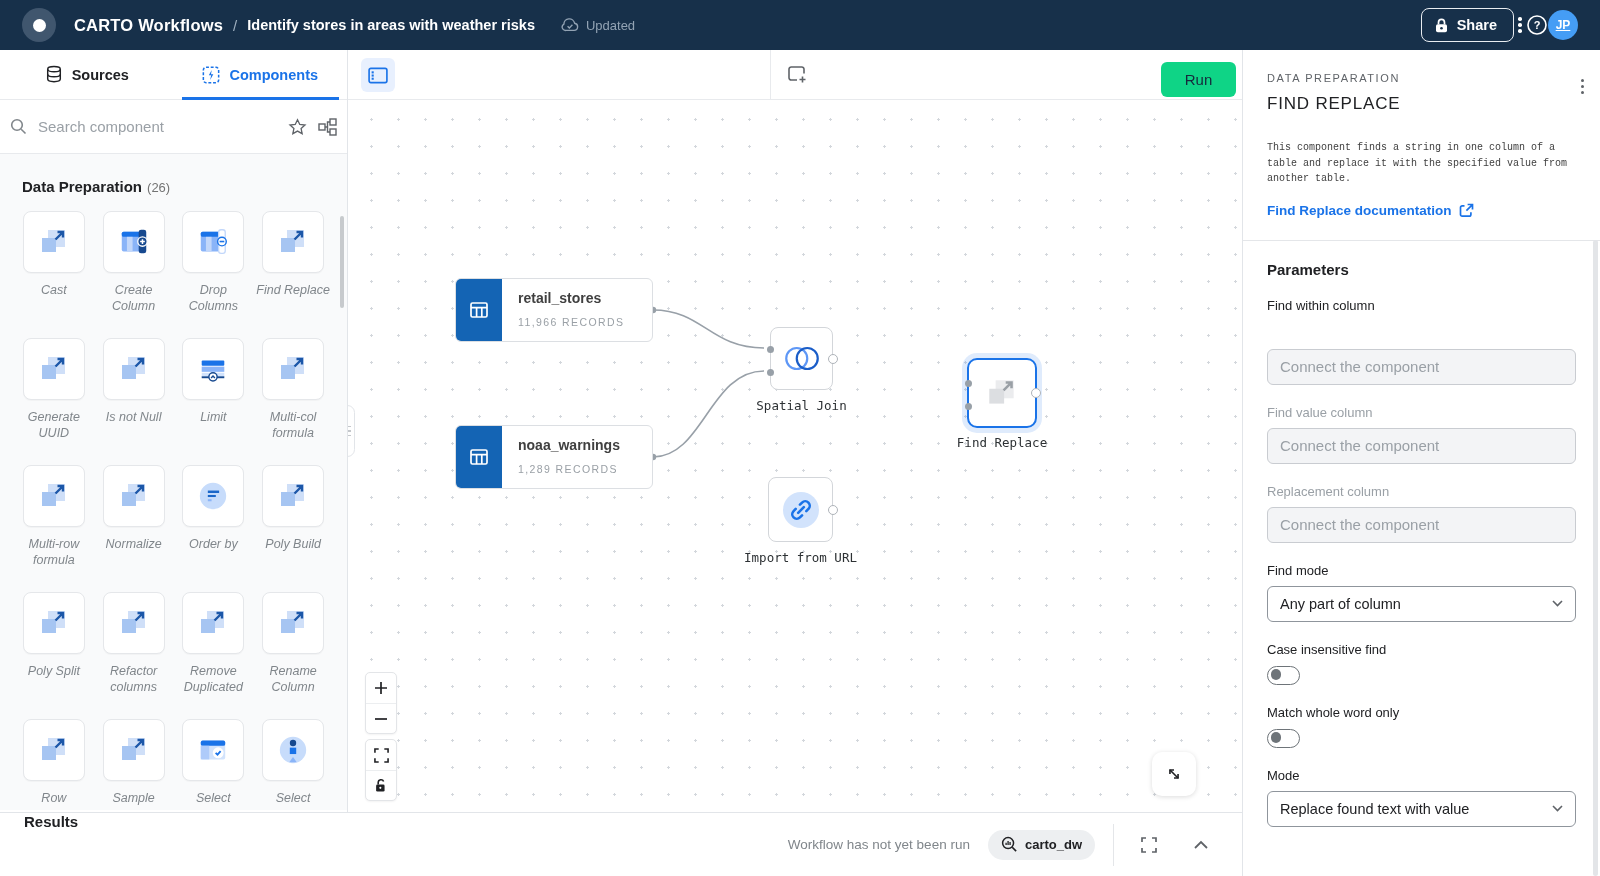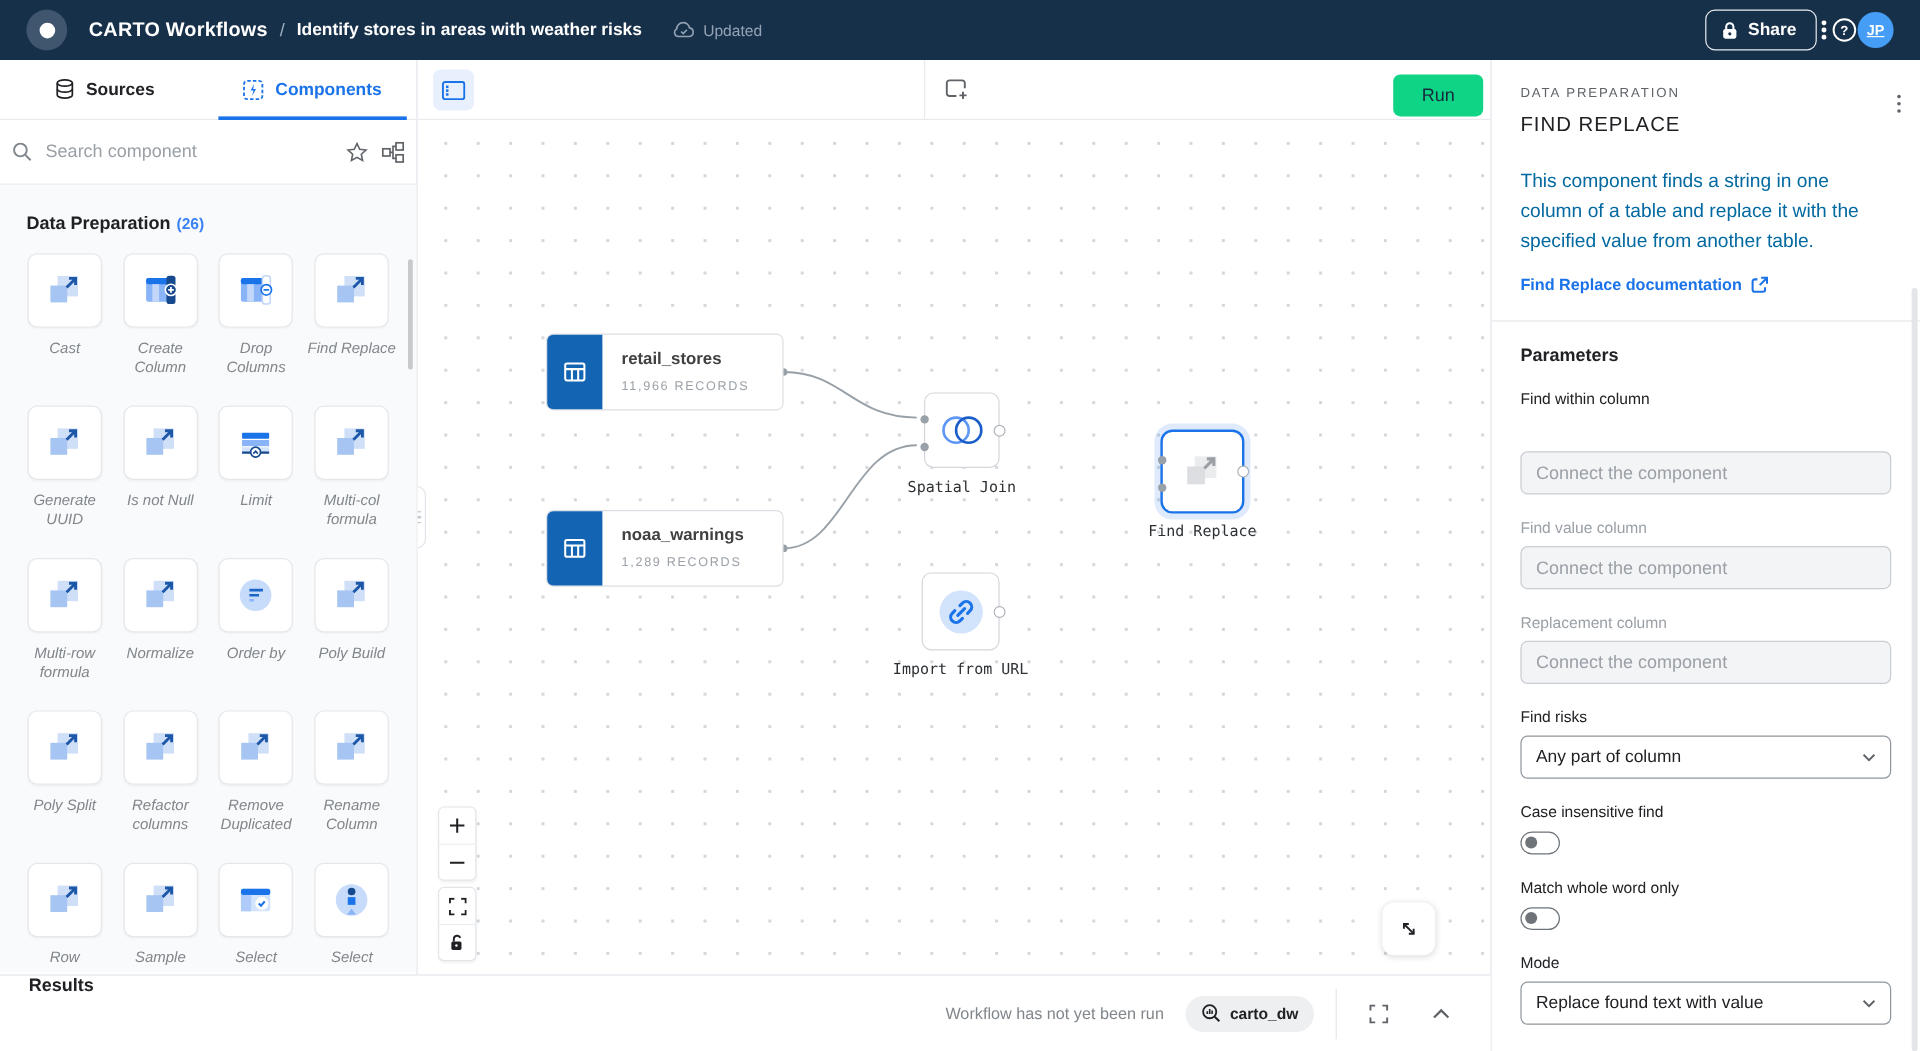--- a/index.html
+++ b/index.html
@@ -30,21 +30,21 @@
   .tabs { height:50px; display:flex; border-bottom:1px solid #e8eaed; }
   .tab { flex:1; display:flex; align-items:center; justify-content:center; gap:9px;
          font-size:14.5px; font-weight:600; color:#202124; position:relative; cursor:pointer; }
   .tab.active { color:#1a73e8; }
   .tab.active::after { content:""; position:absolute; left:8px; right:8px; bottom:-1px; height:3px; background:#1a73e8; }
   .search-row { height:54px; display:flex; align-items:center; padding:0 10px; gap:11px; border-bottom:1px solid #e8eaed; }
   .search-row input { flex:1; border:none; outline:none; font-size:15px; color:#202124; font-family:inherit; }
   .search-row input::placeholder { color:#9aa0a6; }
   .panel-content { position:relative; height:656px; background:#f9fafb; overflow:hidden; padding:24px 14px 0; }
   .section-title { font-size:15px; font-weight:700; color:#202124; margin-left:8px; }
-  .section-title .count { font-weight:700; color:#3b82f6; font-size:13px; margin-left:5px;text-align:center; }
+  .section-title .count { font-weight:400; color:#737373; font-size:13px; margin-left:5px;text-align:center; }
   .grid { display:grid; grid-template-columns:repeat(4,1fr); margin-top:16px; }
   .cell { height:127px; display:flex; flex-direction:column; align-items:center; cursor:grab;font-style:italic; }
   .tile { width:62px; height:62px; background:#fff; border:1px solid #e5e7ea; border-radius:8px;
           display:flex; align-items:center; justify-content:center; box-shadow:0 1px 1px rgba(0,0,0,.03); }
   .tile-label { margin-top:9px; font-size:12.5px; color:#80868b; text-align:center; line-height:1.3; max-width:78px; }
   .lp-scrollthumb { position:absolute; right:3px; top:62px; width:4px; height:92px; background:#c7cacd; border-radius:2px; }
 
   
   #canvas-region { position:absolute; left:348px; top:50px; width:894px; height:762px; }
   .canvas-toolbar { position:relative; height:50px; background:#fff; border-bottom:1px solid #e8eaed; }
@@ -91,21 +91,21 @@
                    align-items:center; justify-content:center; gap:3px; cursor:col-resize; }
   .resize-handle i { display:block; width:6px; height:1.5px; background:#c4c7cb; }
 
   
   #right-panel { position:absolute; left:1242px; top:50px; width:358px; height:826px; background:#fff;
                  border-left:1px solid #e2e5e9; padding:22px 24px 0; z-index:30; }
   .rp-category { font-size:11px; letter-spacing:1.6px; color:#5f6368; }
   .rp-kebab { position:absolute; right:16px; top:26px; cursor:pointer; }
   .rp-kebab span { display:block; width:3.5px; height:3.5px; border-radius:50%; background:#5f6368; margin:2.5px auto; }
   .rp-title { font-size:17px; font-weight:400; letter-spacing:.8px; color:#202124; margin-top:10px; }
-  .rp-desc { font-size:16px; line-height:1.55; color:#0369a1; margin-top:26px; }
+  .rp-desc { font-size:10px; line-height:1.55; color:#404040; margin-top:26px;font-family:Liberation Mono, monospace; }
   .rp-doclink { margin-top:16px; display:flex; align-items:center; gap:7px; color:#1a73e8;
                 font-size:13.5px; font-weight:700; cursor:pointer; }
   .rp-divider { height:1px; background:#e4e6e9; margin:22px -24px 0; }
   .rp-params { font-size:15px; font-weight:700; margin-top:20px; }
   .f-label { font-size:13px; color:#202124; margin-top:20px; }
   .f-label.disabled { color:#9aa0a6; }
   .dis-input { width:100%; height:36px; background:#f3f4f6; border:1px solid #c9ccd1; border-radius:6px;
                padding:0 12px; font-family:inherit; font-size:15px; color:#9aa0a6; margin-top:8px; }
   .dis-input.gap { margin-top:36px; }
   .dis-input::placeholder { color:#9aa0a6; }
@@ -618,21 +618,21 @@
 
   <div class="f-label">Find within column</div>
   <input class="dis-input gap" disabled="" placeholder="Connect the component" style="">
 
   <div class="f-label disabled">Find value column</div>
   <input class="dis-input" disabled="" placeholder="Connect the component" style="">
 
   <div class="f-label disabled">Replacement column</div>
   <input class="dis-input" disabled="" placeholder="Connect the component" style="">
 
-  <div class="f-label">Find risks</div>
+  <div class="f-label">Find mode</div>
   <div class="select">
     <span>Any part of column</span>
     <svg width="11" height="7" viewBox="0 0 11 7">
         <path d="M1 1l4.5 4.5L10 1" stroke="#5f6368" stroke-width="1.6" fill="none"></path>
       </svg>
   </div>
 
   <div class="f-label">Case insensitive find</div>
   <div class="toggle">
       <i></i>

